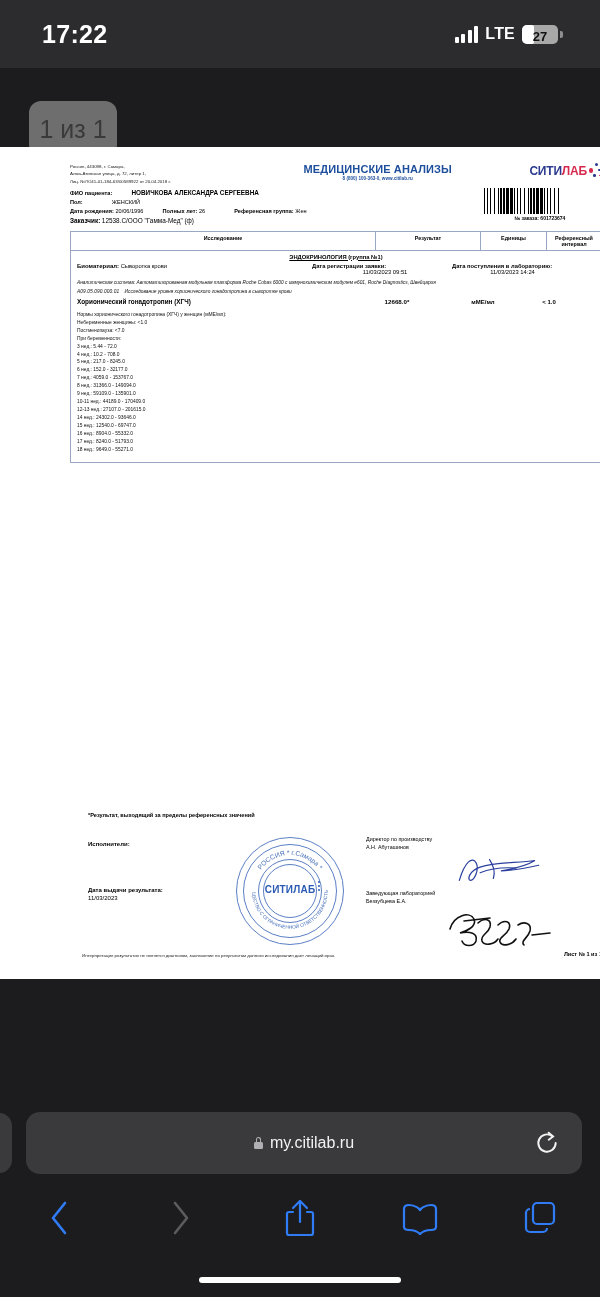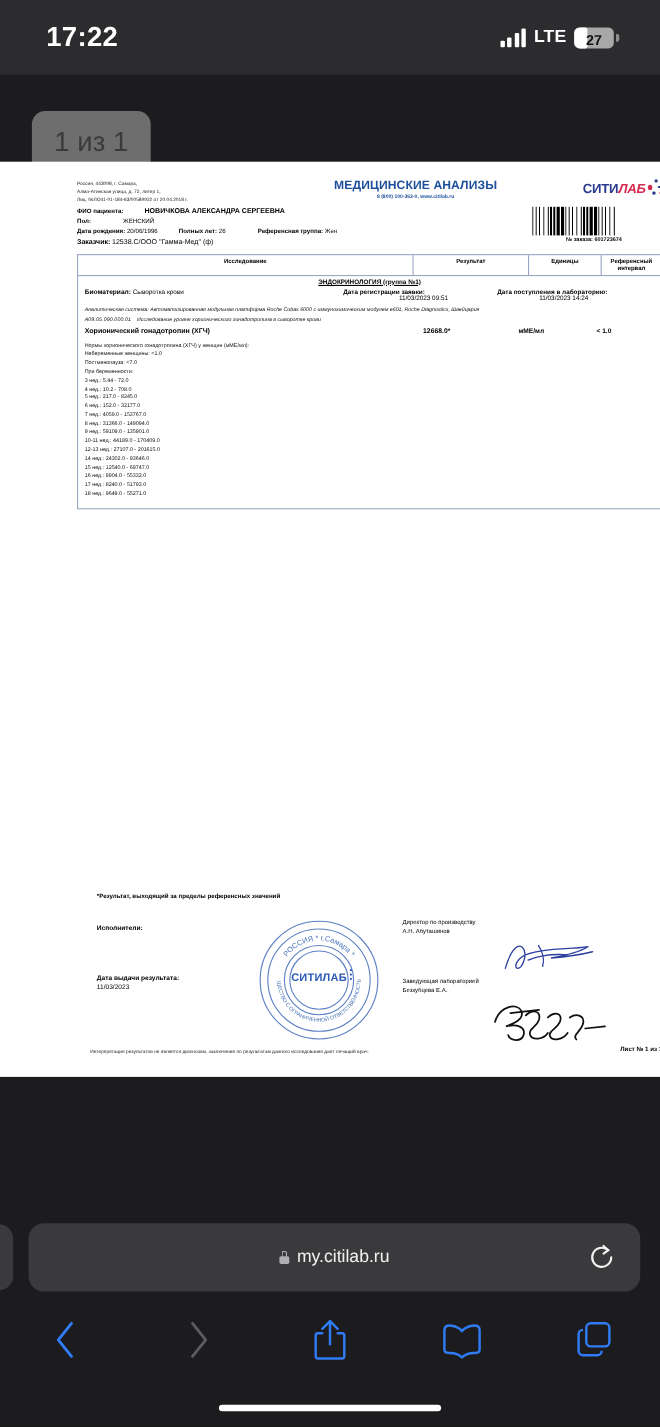--- a/index.html
+++ b/index.html
@@ -23,40 +23,40 @@
           background:#a8a8a8; display:flex; align-items:flex-end; justify-content:center; }
   .batt::after { content:""; position:absolute; right:-5px; top:6px; width:3px; height:7px;
                  background:#8e8e8e; border-radius:0 2px 2px 0; }
   .batt-fill { position:absolute; left:0; top:0; bottom:0; width:12px;
                background:#fff; border-radius:5px 2px 2px 5px; }
   .batt-num { position:relative; color:#111; font-size:13px; font-weight:bold; z-index:2; }
 
   
   .webview { position:absolute; top:68px; left:0; width:600px; height:1032px;
              background:#1c1c1e; }
-  .pagepill { position:absolute; left:29px; top:33px; width:108px; height:56px;
+  .pagepill { position:absolute; left:29px; top:33px; width:88px; height:56px;
               background:#6e6e6e; border-radius:12px; display:flex;
               align-items:center; justify-content:center; }
   .pagepill span { color:#3a3a3a; font-size:25px; }
 
   
   .doc { position:absolute; left:0; top:79px; width:600px; background:#fff;
          height:832px; }
   .sheet { position:relative; width:100%; height:100%; padding:12px 34px 18px 34px;margin-left:36px; }
 
   
   .dochead { display:flex; align-items:flex-start; justify-content:space-between; }
   .addr { font-size:4.4px; line-height:1.65; color:#1a1a1a; padding-top:4px; width:150px; }
   .brand { text-align:center; margin-left:6px; padding-top:4px; }
   .brand-title { color:#1d4f9c; font-size:11px; font-weight:bold; letter-spacing:.1px; }
   .brand-sub { color:#1d4f9c; font-size:4.6px; font-weight:bold; margin-top:1px; }
   .logo { display:flex; align-items:center; gap:2px; padding-top:3px; }
   .logo-text { font-size:12px; font-weight:bold; letter-spacing:-.2px; }
   .logo-text .c1 { color:#2b3a8f; }
-  .logo-text .c2 { color:#d62b4e;font-style:italic; }
+  .logo-text .c2 { color:#d62b4e; }
   .logo-dots { position:relative; width:13px; height:17px; }
   .logo-dots i { position:absolute; border-radius:50%; }
   .d1{width:3px;height:3px;background:#2b3a8f;left:6px;top:1px;}
   .d2{width:4.5px;height:4.5px;background:#d62b4e;left:0px;top:6px;}
   .d3{width:2.2px;height:2.2px;background:#2b3a8f;left:9.5px;top:6.5px;}
   .d4{width:2.6px;height:2.6px;background:#2b3a8f;left:4px;top:12px;}
   .d5{width:1.8px;height:1.8px;background:#d62b4e;left:10px;top:12.5px;}
 
   
   .midrow { display:flex; justify-content:space-between; align-items:flex-start;

